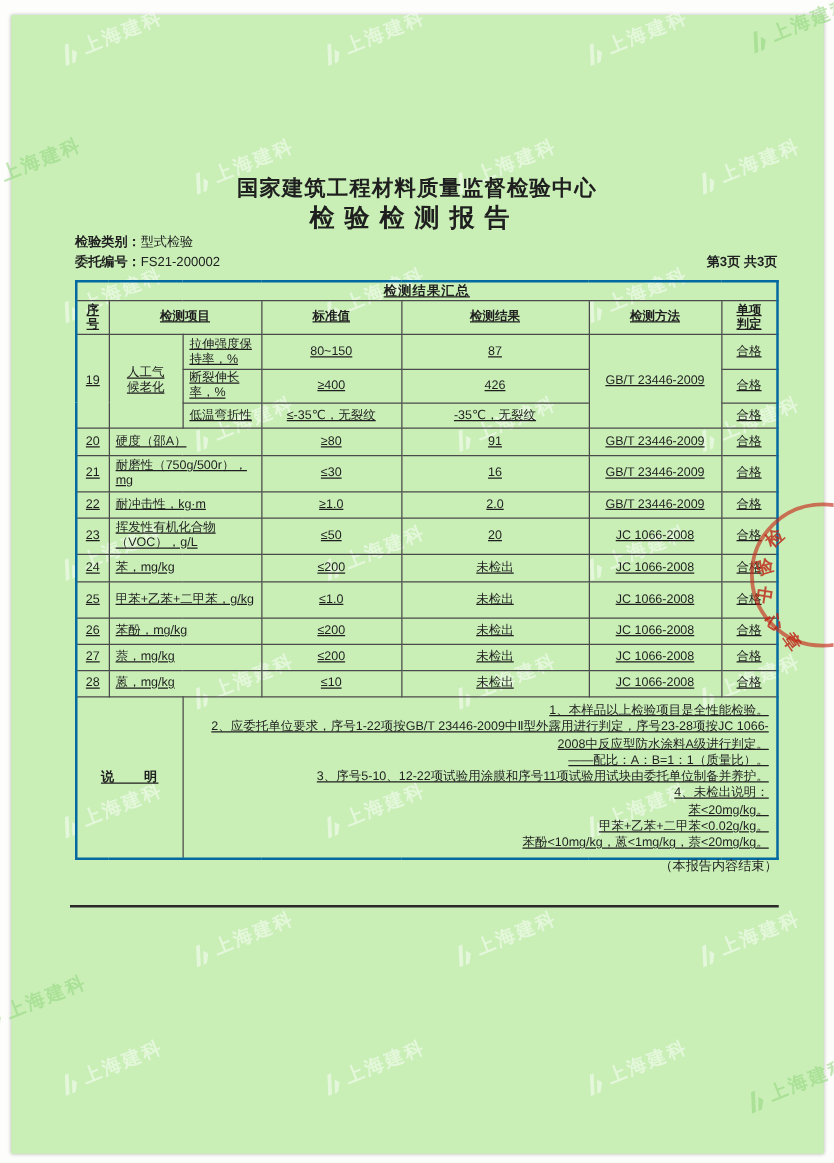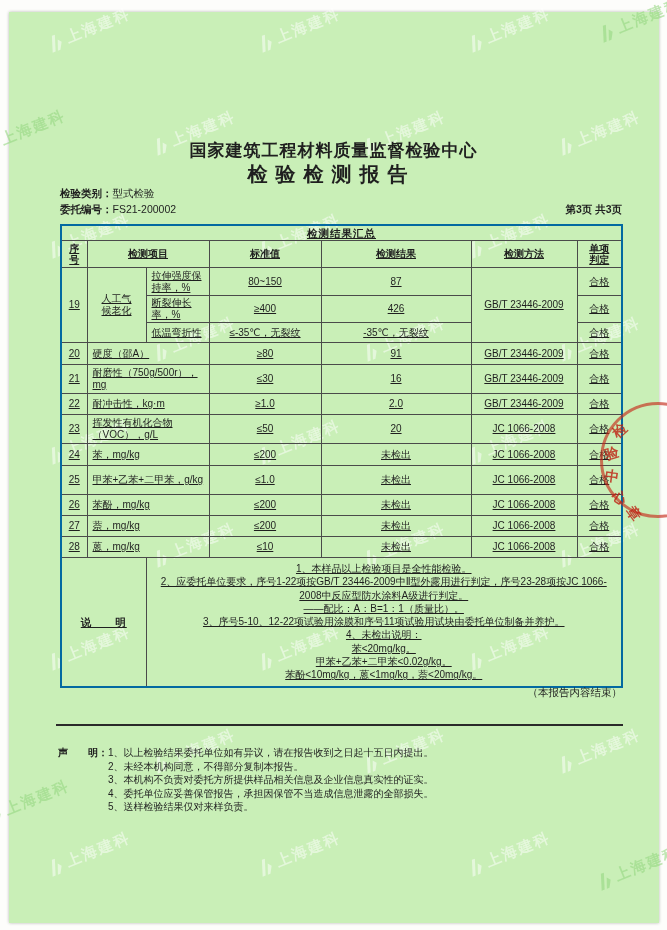--- a/index.html
+++ b/index.html
@@ -39,21 +39,21 @@
     font-size:10px;line-height:1.18;
   }
   td{
     border:1px solid #4a4a4a;text-align:center;vertical-align:middle;
     padding:1px 3px;overflow:hidden;
   }
   table{border:2px solid #0369a1;text-decoration:underline;}
   td.cap{font-weight:bold;font-size:10.5px;letter-spacing:1px;}
   tr.headrow td{font-weight:bold;}
   td.l{text-align:left;padding-left:5px;}
-  td.notes-cell{text-align:center;vertical-align:top;padding:4px 6px;}
+  td.notes-cell{text-align:right;vertical-align:top;padding:4px 6px;}
   .nw{width:34px;margin:0 auto;}
   .nw2{width:24px;margin:0 auto;}
   .rh15{height:15px}.rh27{height:27px}.rh28{height:28px}.rh22{height:22px}
   .rh20{height:20px}.rh29{height:29px}.rh21{height:21px}.rhN{height:119px}
   #notes div{line-height:13.3px;}
   
   .end-note{left:340px;top:686px;width:282px;text-align:right;font-size:10.5px;}
   
   .f-rule{left:56px;top:724px;width:567px;height:2px;background:#2a2a2a;}
   .f-contact{left:58px;top:730px;width:565px;font-size:10px;display:flex;justify-content:space-between;}
@@ -435,30 +435,20 @@
               <div>苯酚&lt;10mg/kg，蒽&lt;1mg/kg，萘&lt;20mg/kg。</div>
             </div>
           </td>
     </tr>
   </tbody>
     </table>
 
   <div class="abs end-note">（本报告内容结束）</div>
 
   <div class="abs f-rule"></div>
-  <div class="abs f-statement">
-    <span class="lbl">声　　明：</span>
-    <div id="statements">
-        <div>1、以上检验结果委托单位如有异议，请在报告收到之日起十五日内提出。</div>
-        <div>2、未经本机构同意，不得部分复制本报告。</div>
-        <div>3、本机构不负责对委托方所提供样品相关信息及企业信息真实性的证实。</div>
-        <div>4、委托单位应妥善保管报告，承担因保管不当造成信息泄露的全部损失。</div>
-        <div>5、送样检验结果仅对来样负责。</div>
-      </div>
-  </div>
 
   <div class="stamp-ring"></div>
   <div id="stamp-chars">
       <span class="stamp-char" style="left: 613px; top: 422px; transform: rotate(-42deg);">检</span>
       <span class="stamp-char" style="left: 605px; top: 445px; transform: rotate(-16deg);">验</span>
       <span class="stamp-char" style="left: 605px; top: 468px; transform: rotate(8deg);">中</span>
       <span class="stamp-char" style="left: 612px; top: 489px; transform: rotate(32deg);">心</span>
       <span class="stamp-char" style="left: 626px; top: 505px; transform: rotate(54deg);">章</span>
     </div>
 </div>

